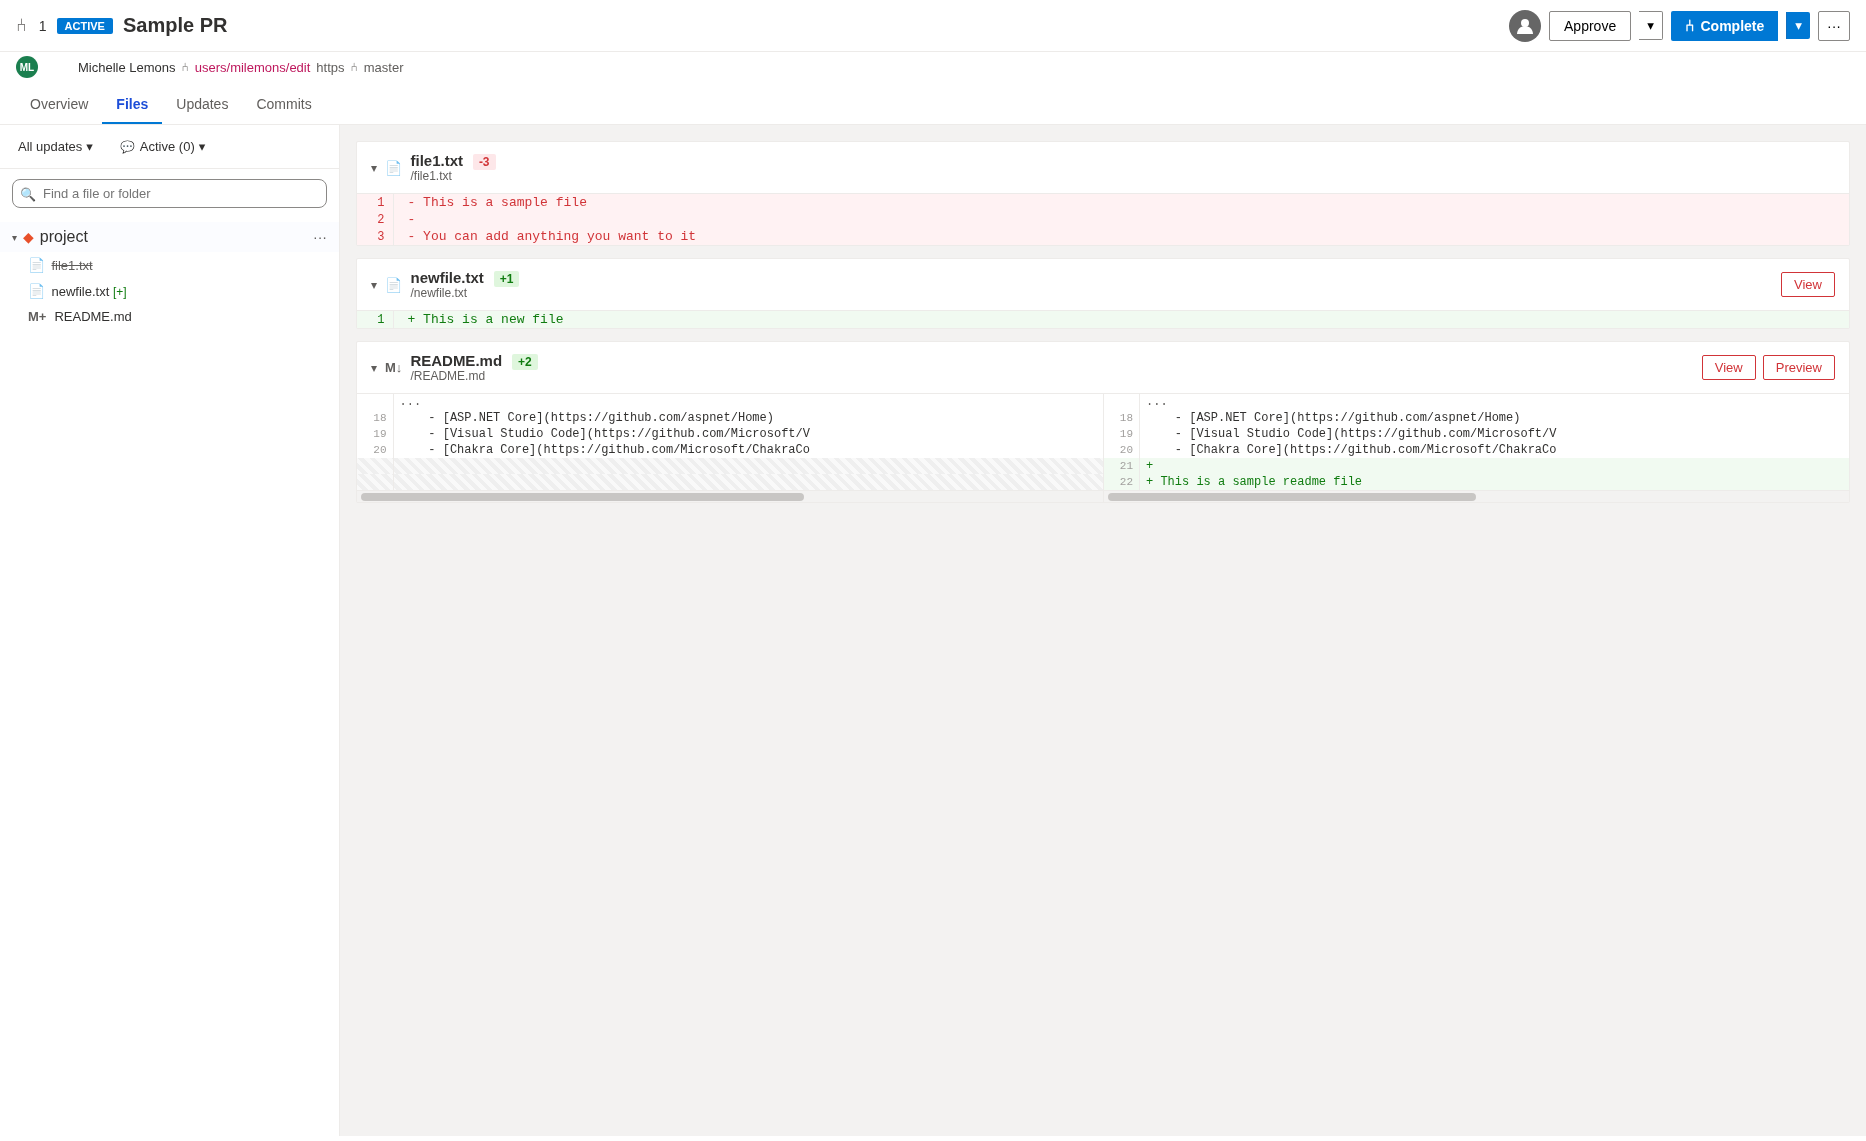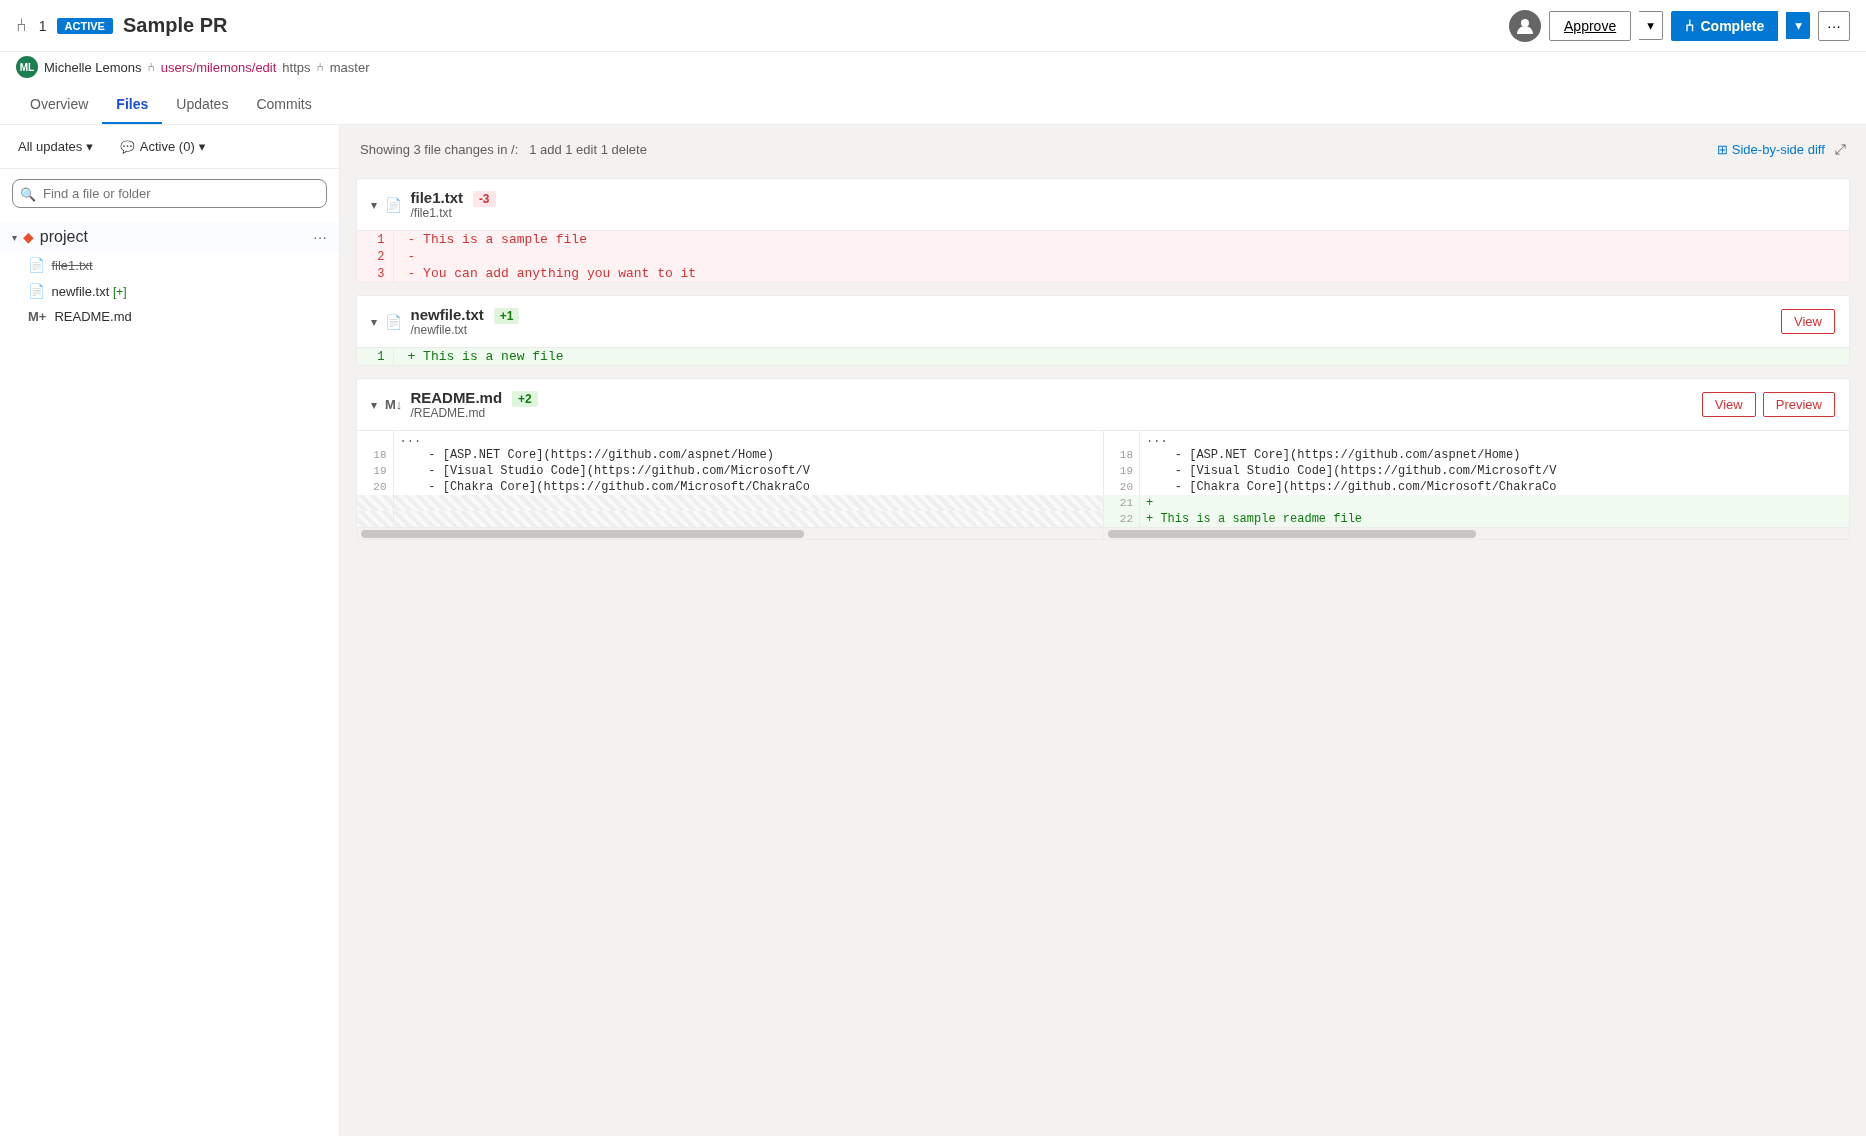--- a/index.html
+++ b/index.html
@@ -10,26 +10,26 @@
     .pr-icon { color: #605e5c; font-size: 18px; margin-right: 2px; }
     .pr-count { font-size: 14px; color: #323130; font-weight: 400; }
     .active-badge { background: #0078d4; color: #fff; font-size: 11px; font-weight: 600; padding: 2px 8px; border-radius: 2px; text-transform: uppercase; }
     .pr-title { font-size: 20px; font-weight: 600; color: #323130; }
     .header-right { margin-left: auto; display: flex; align-items: center; gap: 8px; }
     .avatar { width: 32px; height: 32px; border-radius: 50%; background: #666; display: flex; align-items: center; justify-content: center; color: #fff; font-size: 14px; }
 
     
     .sub-header { display: flex; align-items: center; padding: 4px 16px 8px 16px; gap: 6px; font-size: 13px; color: #605e5c; }
     .user-avatar { width: 22px; height: 22px; border-radius: 50%; background: #1b7f4f; display: flex; align-items: center; justify-content: center; color: #fff; font-size: 10px; font-weight: 600; }
-    .user-name { color: #323130; font-weight: 400; }
+    .user-name { color: #323130; font-weight: 400; margin-left: 34px; }
     .branch-link { color: #be185d; text-decoration: none; }
     .branch-icon { color: #605e5c; font-size: 12px; }
 
     
-    .btn-approve { background: #fff; border: 1px solid #8a8886; border-radius: 2px; padding: 6px 14px; font-size: 14px; cursor: pointer; display: flex; gap: 4px; text-decoration: underline; }
+    .btn-approve { background: #fff; border: 1px solid #8a8886; border-radius: 2px; padding: 6px 14px; font-size: 14px; cursor: pointer; display: flex; gap: 4px; }
     .btn-approve-chevron { background: #fff; border: 1px solid #8a8886; border-left: none; border-radius: 0 2px 2px 0; padding: 6px 8px; cursor: pointer; }
     .btn-complete { background: #0078d4; color: #fff; border: none; border-radius: 2px 0 0 2px; padding: 6px 14px; font-size: 14px; cursor: pointer; display: flex; align-items: center; gap: 6px; font-weight: 600; }
     .btn-complete-chevron { background: #0078d4; color: #fff; border: none; border-left: 1px solid #106ebe; border-radius: 0 2px 2px 0; padding: 6px 8px; cursor: pointer; }
     .btn-more { background: #fff; border: 1px solid #8a8886; border-radius: 2px; padding: 6px 8px; cursor: pointer; font-size: 14px; }
 
     
     .tabs { display: flex; border-bottom: 1px solid #edebe9; padding: 0 16px; }
     .tab { padding: 10px 14px; font-size: 14px; cursor: pointer; border-bottom: 2px solid transparent; color: #605e5c; text-decoration: none; }
     .tab.active { border-bottom: 2px solid #0078d4; color: #1d4ed8; font-weight: 600; }
 
@@ -179,34 +179,20 @@
       </div>
       <div class="tree-file">
         <span style="font-size:13px; font-weight:700; color:#605e5c; margin-right:2px;">M+</span>
         <span class="tree-file-name">README.md</span>
       </div>
     </div>
   </div>
 
   <div class="content">
 
-    <div class="summary-bar">
-      <span>
-        <span>Showing 3 file changes in /:</span>
-        &nbsp;
-        <span>1 add  1 edit  1 delete</span>
-      </span>
-      <div class="summary-bar-right">
-        <div class="side-by-side-btn">
-          <span>⊞</span>
-          <span>Side-by-side diff</span>
-        </div>
-        <span class="expand-btn">⤢</span>
-      </div>
-    </div>
 
     <div class="diff-card">
       <div class="diff-header">
         <span class="collapse-chevron">▾</span>
         <span class="file-icon">📄</span>
         <div>
           <span class="diff-header-file">file1.txt</span>
           <span class="diff-badge-del" style="margin-left:6px;">-3</span>
           <div class="diff-header-path">/file1.txt</div>
         </div>

